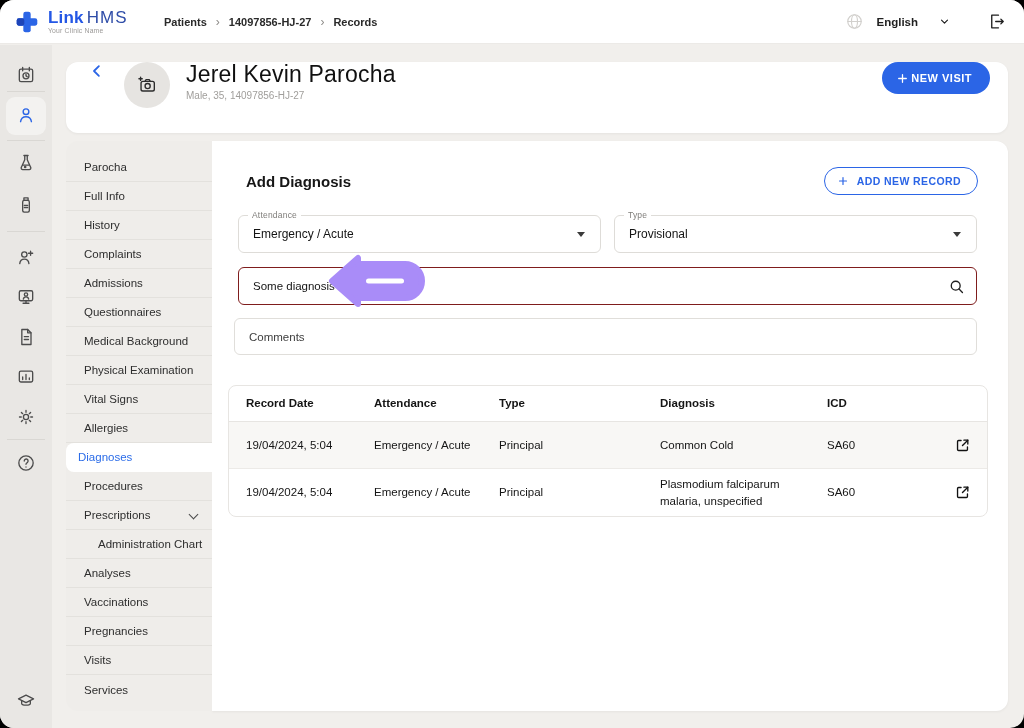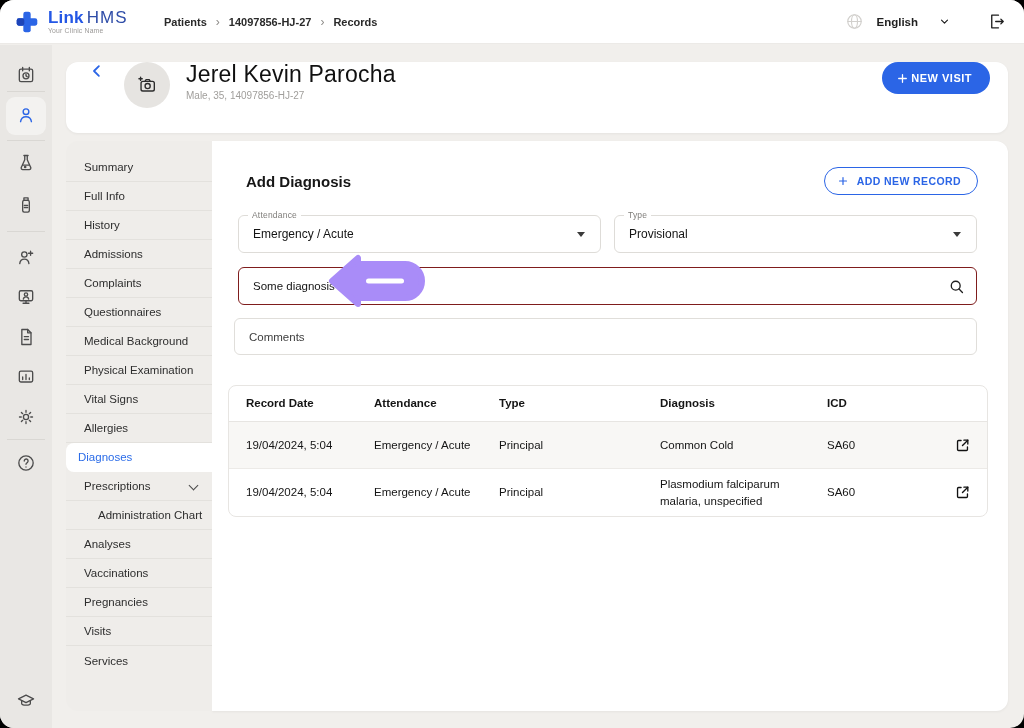--- a/index.html
+++ b/index.html
@@ -232,51 +232,54 @@
       <svg class="stroke" width="13" height="13" viewBox="0 0 24 24" stroke="#fff" stroke-width="2.4">
           <path d="M12 5v14M5 12h14"></path>
         </svg>
       <span>NEW VISIT</span>
     </button>
   </section>
 
   <nav class="subnav">
 
   <div class="nav-item">
-        <span>Summary</span>
+        <span>Parocha</span>
       </div>
       <div class="nav-item">
         <span>Full Info</span>
       </div>
       <div class="nav-item">
         <span>History</span>
       </div>
       <div class="nav-item">
+        <span>Complaints</span>
+      </div>
+      <div class="nav-item">
         <span>Admissions</span>
-      </div>
-      <div class="nav-item">
-        <span>Complaints</span>
       </div>
       <div class="nav-item">
         <span>Questionnaires</span>
       </div>
       <div class="nav-item">
         <span>Medical Background</span>
       </div>
       <div class="nav-item">
         <span>Physical Examination</span>
       </div>
       <div class="nav-item">
         <span>Vital Signs</span>
       </div>
       <div class="nav-item">
         <span>Allergies</span>
       </div>
       <div class="nav-item active">
         <span>Diagnoses</span>
+      </div>
+      <div class="nav-item">
+        <span>Procedures</span>
       </div>
       <div class="nav-item chevron">
         <span>Prescriptions</span>
       </div>
       <div class="nav-item indent">
         <span>Administration Chart</span>
       </div>
       <div class="nav-item">
         <span>Analyses</span>
       </div>

